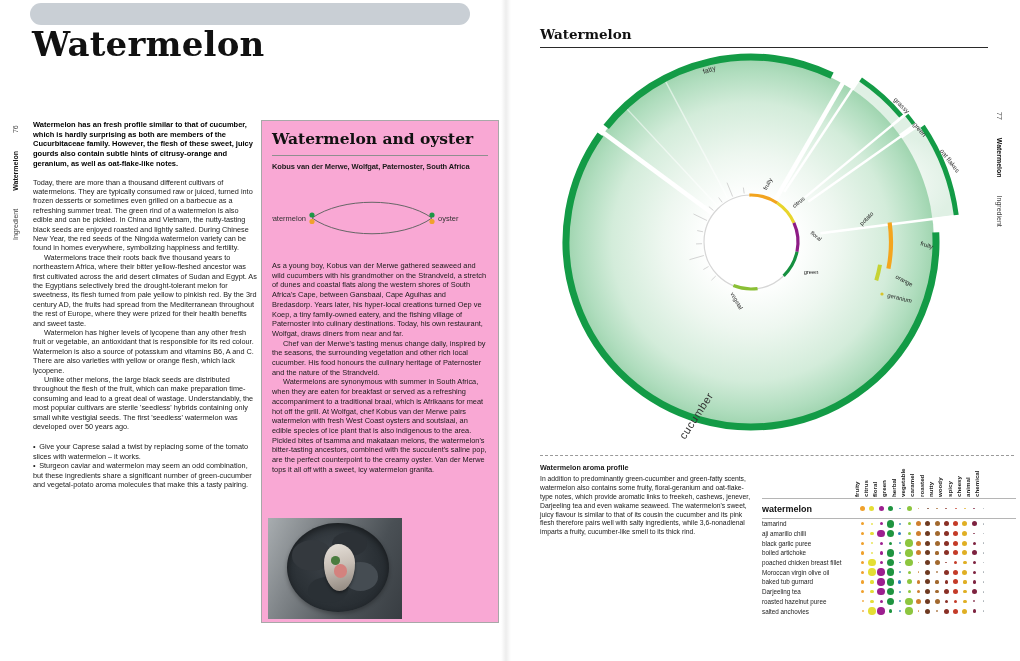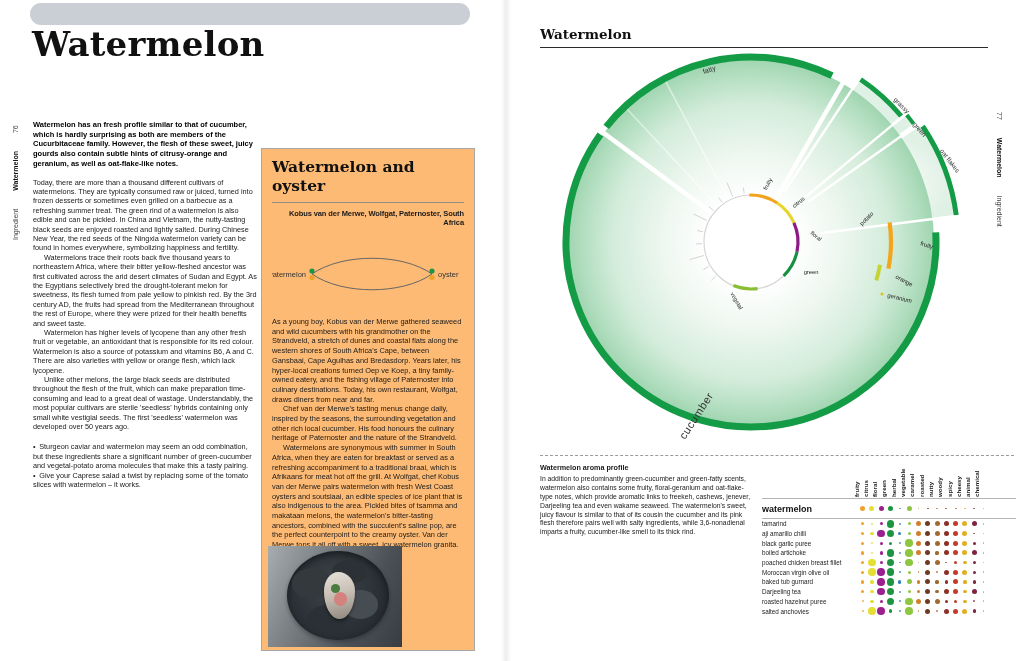--- a/index.html
+++ b/index.html
@@ -23,25 +23,25 @@
   .edge-right { left:1003px; top:112px; transform:rotate(90deg);  transform-origin:0 0; }
 
   .col1 { position:absolute; left:33px; top:120px; width:225px; font-size:7.3px; line-height:9.4px; }
   .intro { font-weight:bold; font-size:7.5px; line-height:9.7px; margin-bottom:9px; color:#000; }
   .bp { margin:0; }
   .bp.ind { text-indent:11px; }
   .bullets { margin-top:11px; }
   .bullet { margin:0; }
 
   
-  .rbox { position:absolute; left:261px; top:120px; width:214px; height:503px;
-          border:1px solid #a8a8a8; padding:8px 10px; background:#fdba74;margin-top:28px; }
+  .rbox { position:absolute; left:261px; top:120px; width:238px; height:503px;
+          border:1px solid #a8a8a8; padding:8px 10px; background:#f9a8d4; }
   .rbox-title { font-family:"DejaVu Serif", serif; font-size:15.5px; font-weight:600; color:#111; }
   .rbox-rule { border-top:1px solid #8f8f8f; margin:7px 0 6px 0; }
-  .rbox-chef { font-size:7.5px; font-weight:bold; letter-spacing:-0.1px;text-align:right; }
+  .rbox-chef { font-size:7.5px; font-weight:bold; letter-spacing:-0.1px; }
   .lens-wrap { margin:14px 0 6px 0; }
   .story { font-size:7.4px; line-height:9.7px; }
   .story p.ind { text-indent:11px; }
 
   
   .photo { position:absolute; left:6px; top:397px; width:134px; height:101px; overflow:hidden;
            background:linear-gradient(115deg,#a8adb0 0%, #7e8387 30%, #4a5055 70%, #383d42 100%); }
   .bowl { position:absolute; left:14%; top:5%; width:76%; height:88%; border-radius:50%;
           background:radial-gradient(circle at 45% 40%, #3e444a 0%, #2b3136 55%, #20252a 100%);
           box-shadow: inset 0 3px 7px rgba(0,0,0,.45), 0 2px 4px rgba(0,0,0,.3); }
@@ -96,22 +96,22 @@
 
 <div class="col1">
   <p class="intro">Watermelon has an fresh profile similar to that of cucumber, which is hardly surprising as both are members of the Cucurbitaceae family. However, the flesh of these sweet, juicy gourds also contain subtle hints of citrusy-orange and geranium, as well as oat-flake-like notes.</p>
   <div>
       <p class="bp">Today, there are more than a thousand different cultivars of watermelons. They are typically consumed raw or juiced, turned into frozen desserts or sometimes even grilled on a barbecue as a refreshing summer treat. The green rind of a watermelon is also edible and can be pickled. In China and Vietnam, the nutty-tasting black seeds are enjoyed roasted and lightly salted. During Chinese New Year, the red seeds of the Ningxia watermelon variety can be found in homes everywhere, symbolizing happiness and fertility.</p>
       <p class="bp ind">Watermelons trace their roots back five thousand years to northeastern Africa, where their bitter yellow-fleshed ancestor was first cultivated across the arid desert climates of Sudan and Egypt. As the Egyptians selectively bred the drought-tolerant melon for sweetness, its flesh turned from pale yellow to pinkish red. By the 3rd century AD, the fruits had spread from the Mediterranean throughout the rest of Europe, where they were prized for their health benefits and sweet taste.</p>
       <p class="bp ind">Watermelon has higher levels of lycopene than any other fresh fruit or vegetable, an antioxidant that is responsible for its red colour. Watermelon is also a source of potassium and vitamins B6, A and C. There are also varieties with yellow or orange flesh, which lack lycopene.</p>
       <p class="bp ind">Unlike other melons, the large black seeds are distributed throughout the flesh of the fruit, which can make preparation time-consuming and lead to a great deal of wastage. Understandably, the most popular cultivars are sterile 'seedless' hybrids containing only small white vestigial seeds. The first 'seedless' watermelon was developed over 50 years ago.</p>
     </div>
   <div class="bullets">
+      <p class="bullet">• Give your Caprese salad a twist by replacing some of the tomato slices with watermelon – it works.</p>
       <p class="bullet">• Sturgeon caviar and watermelon may seem an odd combination, but these ingredients share a significant number of green-cucumber and vegetal-potato aroma molecules that make this a tasty pairing.</p>
-      <p class="bullet">• Give your Caprese salad a twist by replacing some of the tomato slices with watermelon – it works.</p>
     </div>
 </div>
 
 <div class="rbox">
   <div class="rbox-title">Watermelon and oyster</div>
   <div class="rbox-rule"></div>
   <div class="rbox-chef">Kobus van der Merwe, Wolfgat, Paternoster, South Africa</div>
 
   <div class="lens-wrap">
     <svg width="192" height="66" viewBox="0 0 192 66">

